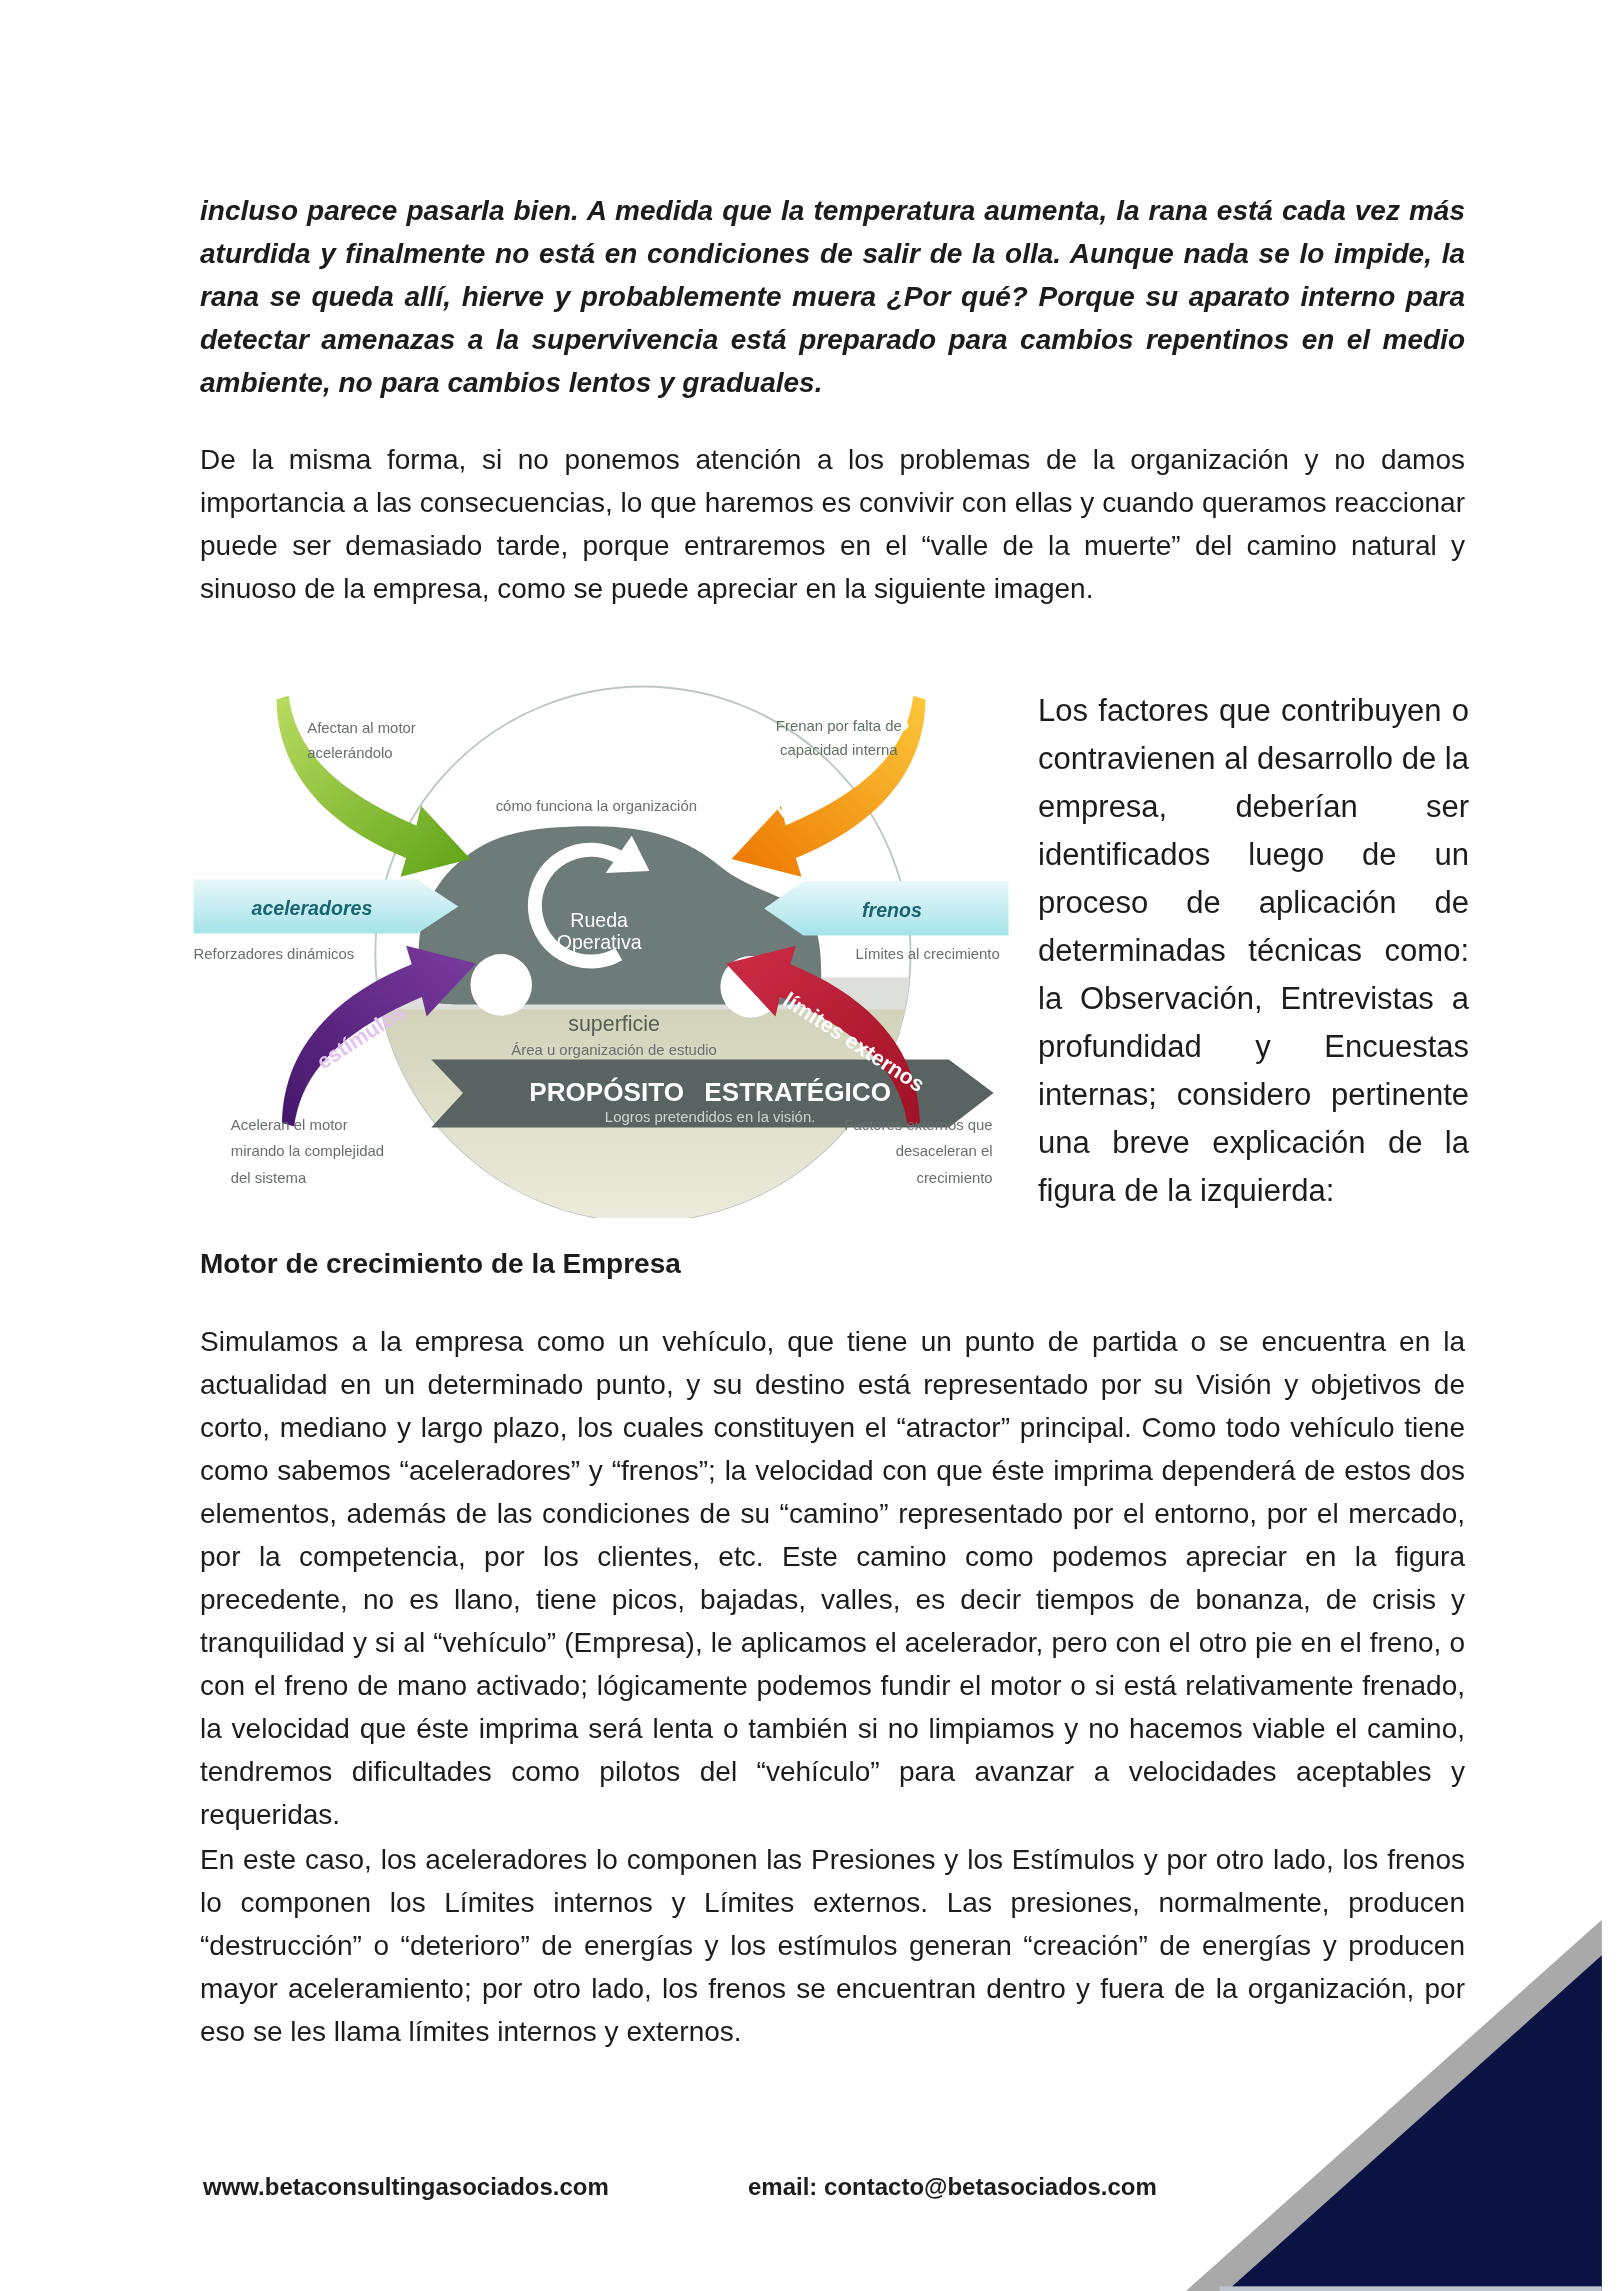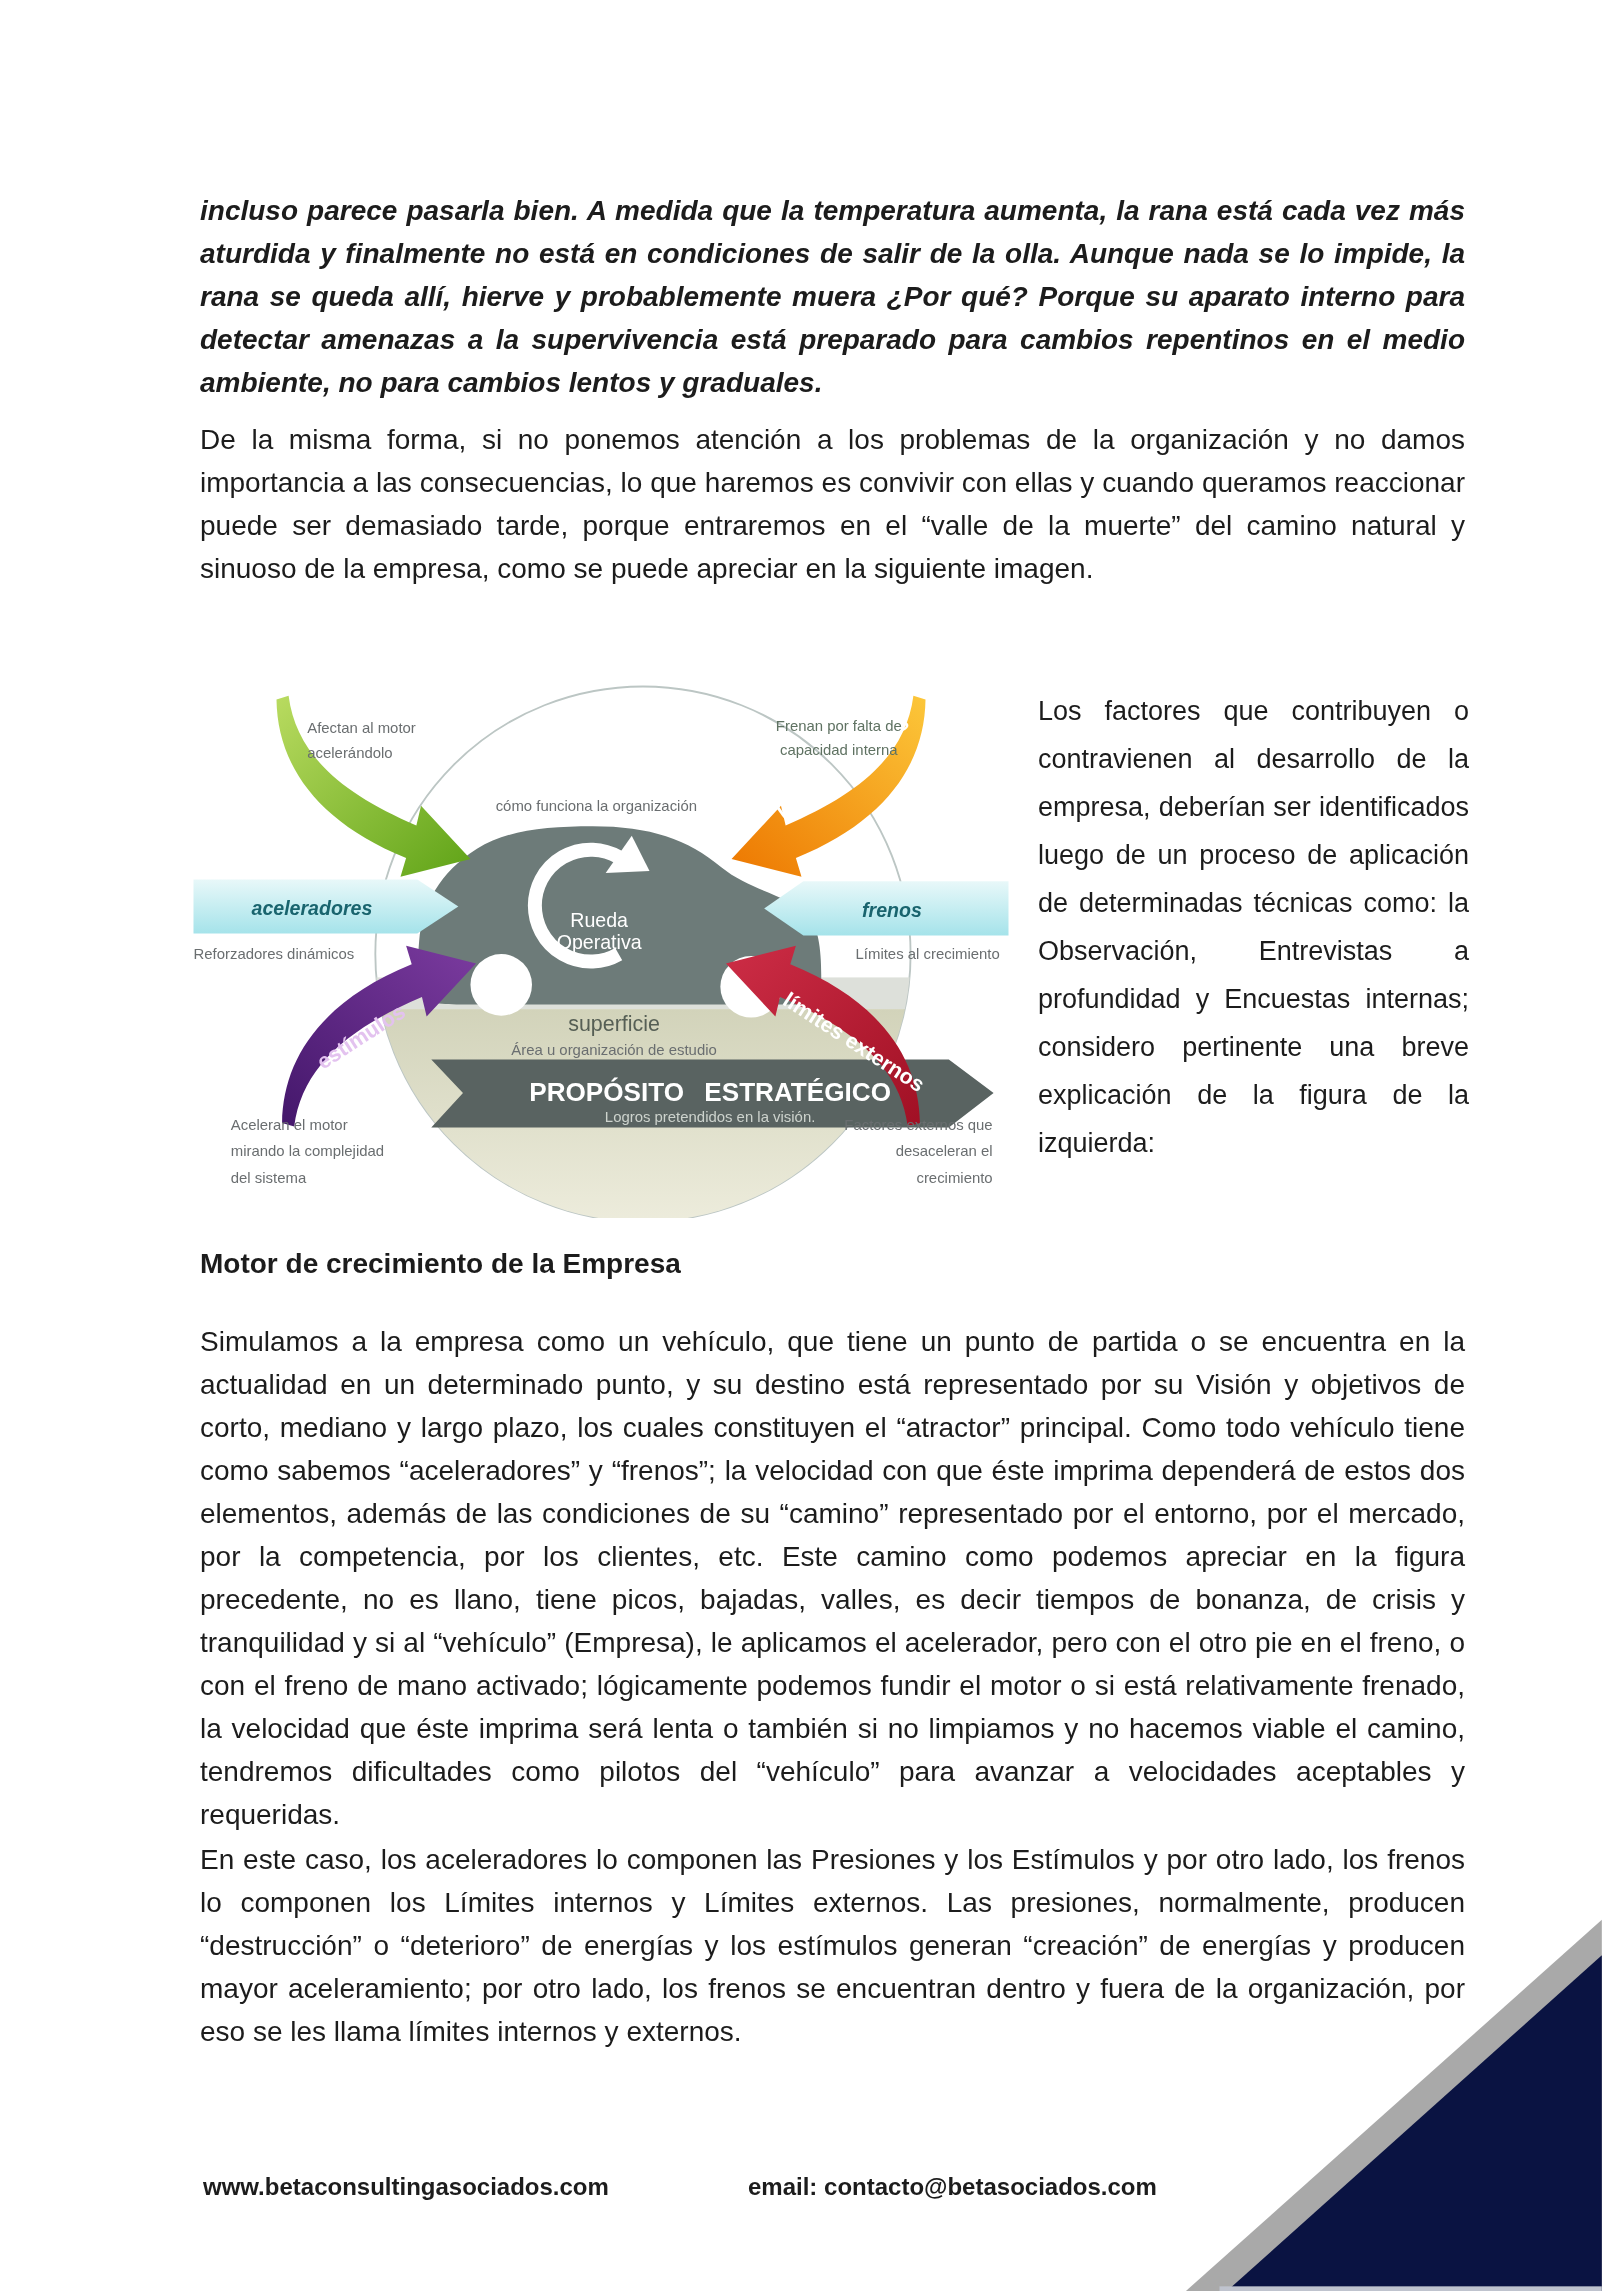--- a/index.html
+++ b/index.html
@@ -11,21 +11,21 @@
     position:absolute; left:200px; width:1265px;
     font-size:28px; line-height:43px; text-align:justify; margin:0;
   }
   .bold-italic { font-weight:bold; font-style:italic; }
   .heading {
     position:absolute; left:200px; margin:0;
     font-size:28px; font-weight:bold; line-height:37px;
   }
   .side-col {
     position:absolute; left:1038px; top:687px; width:431px;
-    font-size:27px; line-height:48px; text-align:justify; margin:0;
+    font-size:31px; line-height:48px; text-align:justify; margin:0;
   }
   .figure-wrap { position:absolute; left:186px; top:679px; width:830px; height:539px; }
   .footer-item { position:absolute; top:2170px; font-size:24px; font-weight:bold; margin:3px; }
   #footer-web { left:200px; }
   #footer-email { left:745px; }
   .corner-svg { position:absolute; right:0; bottom:0; display:block; }
 
   
   text { font-family:"Liberation Sans", sans-serif; }
   .dlabel { font-size:16px; fill:#6a6e70; }
@@ -38,21 +38,21 @@
   .banner-title { font-size:28px; font-weight:bold; fill:#ffffff; word-spacing:14px; }
   .banner-sub { font-size:16px; fill:#cdd3cd; }
 </style>
 </head>
 <body>
 
 <div class="page">
 
   <p id="p1" class="body-p bold-italic" style="top:189px">incluso parece pasarla bien. A medida que la temperatura aumenta, la rana está cada vez más aturdida y finalmente no está en condiciones de salir de la olla. Aunque nada se lo impide, la rana se queda allí, hierve y probablemente muera ¿Por qué? Porque su aparato interno para detectar amenazas a la supervivencia está preparado para cambios repentinos en el medio ambiente, no para cambios lentos y graduales.</p>
 
-  <p id="p2" class="body-p" style="top:418px">De la misma forma, si no ponemos atención a los problemas de la organización y no damos importancia a las consecuencias, lo que haremos es convivir con ellas y cuando queramos reaccionar puede ser demasiado tarde, porque entraremos en el “valle de la muerte” del camino natural y sinuoso de la empresa, como se puede apreciar en la siguiente imagen.</p>
+  <p id="p2" class="body-p" style="top:438px">De la misma forma, si no ponemos atención a los problemas de la organización y no damos importancia a las consecuencias, lo que haremos es convivir con ellas y cuando queramos reaccionar puede ser demasiado tarde, porque entraremos en el “valle de la muerte” del camino natural y sinuoso de la empresa, como se puede apreciar en la siguiente imagen.</p>
 
 
   <div class="figure-wrap">
     <svg width="830" height="539" viewBox="0 0 890 578">
       <defs>
         <linearGradient id="gGreen" x1="0" y1="0" x2="1" y2="1">
           <stop offset="0" stop-color="#b9db60"></stop>
             <stop offset="1" stop-color="#5fa317"></stop>
         </linearGradient>
         <linearGradient id="gOrange" x1="1" y1="0" x2="0" y2="1">

